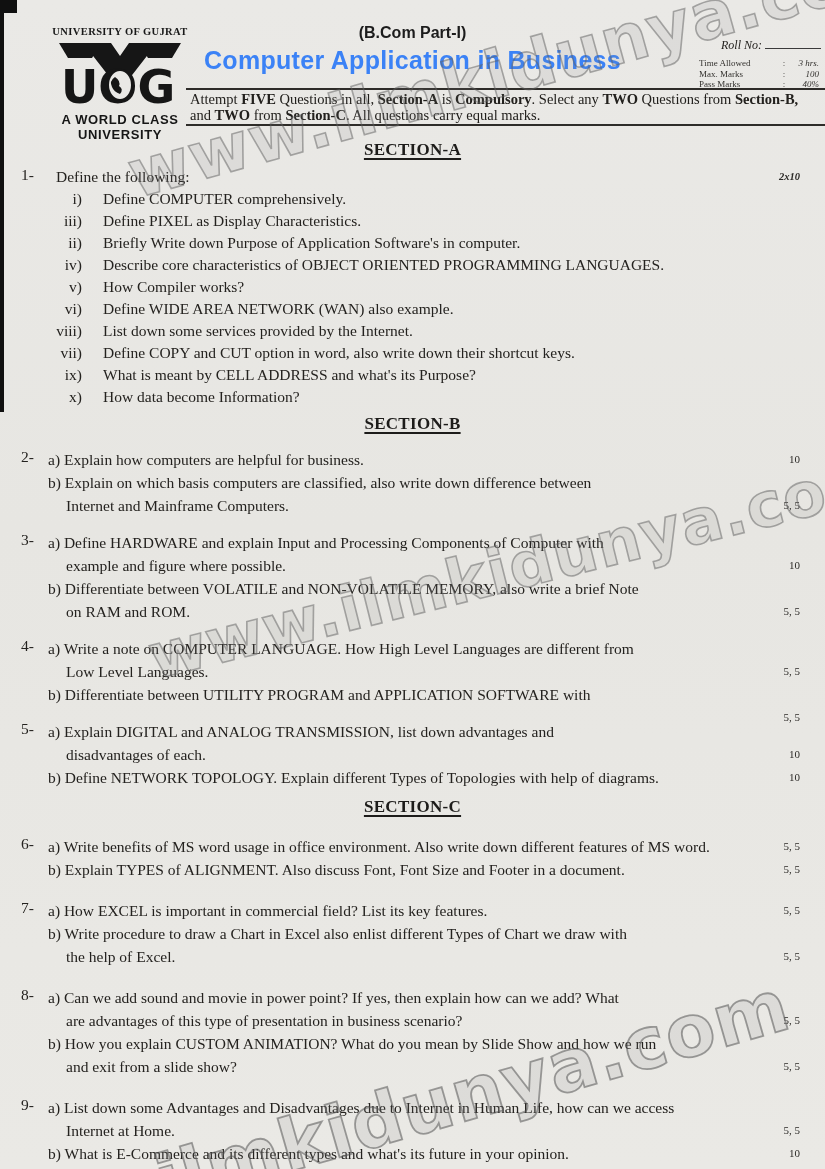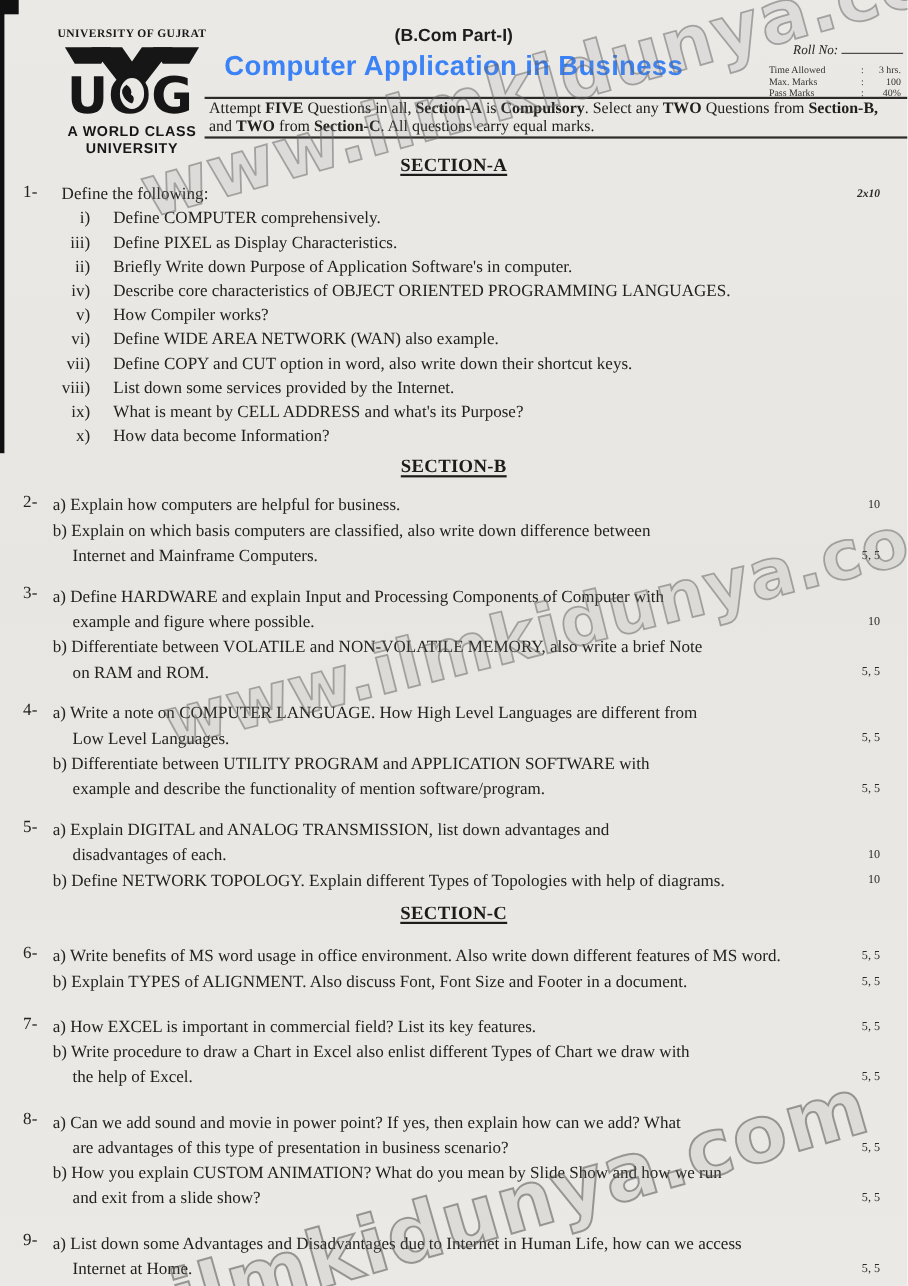--- a/index.html
+++ b/index.html
@@ -29,21 +29,21 @@
   .tagline{font-family:"Liberation Sans",sans-serif;font-weight:700;font-size:13px;letter-spacing:.6px;color:#161616;margin-top:3px;}
   .center-titles{position:absolute;left:0;right:0;top:24px;text-align:center;z-index:2;}
   .part-label{font-family:"Liberation Sans",sans-serif;font-weight:700;font-size:16px;color:#1c1c1c;}
   .paper-title{font-family:"Liberation Sans",sans-serif;font-weight:700;font-size:25px;color:#3b82f6;margin-top:4px;letter-spacing:.3px;}
   .roll{position:absolute;right:4px;top:38px;font-size:12px;font-weight:400;font-style:italic;z-index:3;}
   .roll-line{display:inline-block;width:56px;border-bottom:1.6px solid #3a3a3a;height:10px;}
   .meta{position:absolute;right:6px;top:58px;width:120px;font-size:9px;line-height:10.5px;color:#33312e;z-index:3;}
   .meta-row{display:flex;}
   .meta-label{flex:1;text-align:left;}
   .meta-colon{width:10px;text-align:center;}
-  .meta-value{width:30px;text-align:right;}
+  .meta-value{width:30px;text-align:right;font-style:italic;}
   .rule1{position:absolute;left:186px;right:0;top:88px;border-top:2px solid #2e2c29;}
   .rule2{position:absolute;left:186px;right:0;top:124px;border-top:2px solid #2e2c29;}
   .instructions{position:absolute;left:190px;right:2px;top:92px;font-size:14.5px;line-height:15.5px;color:#22201d;z-index:2;}
   .ins-line{white-space:nowrap;}
   .b{font-weight:700;}
   
   .content{position:absolute;left:0;top:134px;width:825px;z-index:2;}
   .section-heading{
     text-align:center;font-weight:700;font-size:17px;letter-spacing:.3px;
     text-decoration:underline;text-underline-offset:3px;text-decoration-thickness:2px;
@@ -126,22 +126,22 @@
         <div class="section-heading">SECTION-A</div>
         <div class="question">
           <span class="qnum">1-</span>
           <div class="qline intro-line"><span class="qintro">Define the following:</span><span class="marks marks-italic">2x10</span></div>
           <div class="item-row"><span class="rn">i)</span><span class="itext">Define COMPUTER comprehensively.</span></div>
           <div class="item-row"><span class="rn">iii)</span><span class="itext">Define PIXEL as Display Characteristics.</span></div>
           <div class="item-row"><span class="rn">ii)</span><span class="itext">Briefly Write down Purpose of Application Software's in computer.</span></div>
           <div class="item-row"><span class="rn">iv)</span><span class="itext">Describe core characteristics of OBJECT ORIENTED PROGRAMMING LANGUAGES.</span></div>
           <div class="item-row"><span class="rn">v)</span><span class="itext">How Compiler works?</span></div>
           <div class="item-row"><span class="rn">vi)</span><span class="itext">Define WIDE AREA NETWORK (WAN) also example.</span></div>
+          <div class="item-row"><span class="rn">viii)</span><span class="itext">List down some services provided by the Internet.</span></div>
           <div class="item-row"><span class="rn">vii)</span><span class="itext">Define COPY and CUT option in word, also write down their shortcut keys.</span></div>
-          <div class="item-row"><span class="rn">viii)</span><span class="itext">List down some services provided by the Internet.</span></div>
           <div class="item-row"><span class="rn">ix)</span><span class="itext">What is meant by CELL ADDRESS and what's its Purpose?</span></div>
           <div class="item-row"><span class="rn">x)</span><span class="itext">How data become Information?</span></div>
         </div>
       </div>
       <div class="section sec-b">
         <div class="section-heading">SECTION-B</div>
         <div class="question">
           <span class="qnum">2-</span>
           <div class="qline"><span class="qtext">a) Explain how computers are helpful for business.</span><span class="marks">10</span></div>
           <div class="qline"><span class="qtext">b) Explain on which basis computers are classified, also write down difference between</span></div>
@@ -152,21 +152,21 @@
           <div class="qline"><span class="qtext">a) Define HARDWARE and explain Input and Processing Components of Computer with</span></div>
           <div class="qline cont"><span class="qtext">example and figure where possible.</span><span class="marks">10</span></div>
           <div class="qline"><span class="qtext">b) Differentiate between VOLATILE and NON-VOLATILE MEMORY, also write a brief Note</span></div>
           <div class="qline cont"><span class="qtext">on RAM and ROM.</span><span class="marks">5, 5</span></div>
         </div>
         <div class="question">
           <span class="qnum">4-</span>
           <div class="qline"><span class="qtext">a) Write a note on COMPUTER LANGUAGE. How High Level Languages are different from</span></div>
           <div class="qline cont"><span class="qtext">Low Level Languages.</span><span class="marks">5, 5</span></div>
           <div class="qline"><span class="qtext">b) Differentiate between UTILITY PROGRAM and APPLICATION SOFTWARE with</span></div>
-          <div class="qline cont"><span class="qtext">example and describe the functionality of mention software/program.</span><span class="marks">5, 5</span></div>
+          <div class="qline cont"><span class="marks">5, 5</span></div>
         </div>
         <div class="question">
           <span class="qnum">5-</span>
           <div class="qline"><span class="qtext">a) Explain DIGITAL and ANALOG TRANSMISSION, list down advantages and</span></div>
           <div class="qline cont"><span class="qtext">disadvantages of each.</span><span class="marks">10</span></div>
           <div class="qline"><span class="qtext">b) Define NETWORK TOPOLOGY. Explain different Types of Topologies with help of diagrams.</span><span class="marks">10</span></div>
         </div>
       </div>
       <div class="section sec-c">
         <div class="section-heading">SECTION-C</div>

